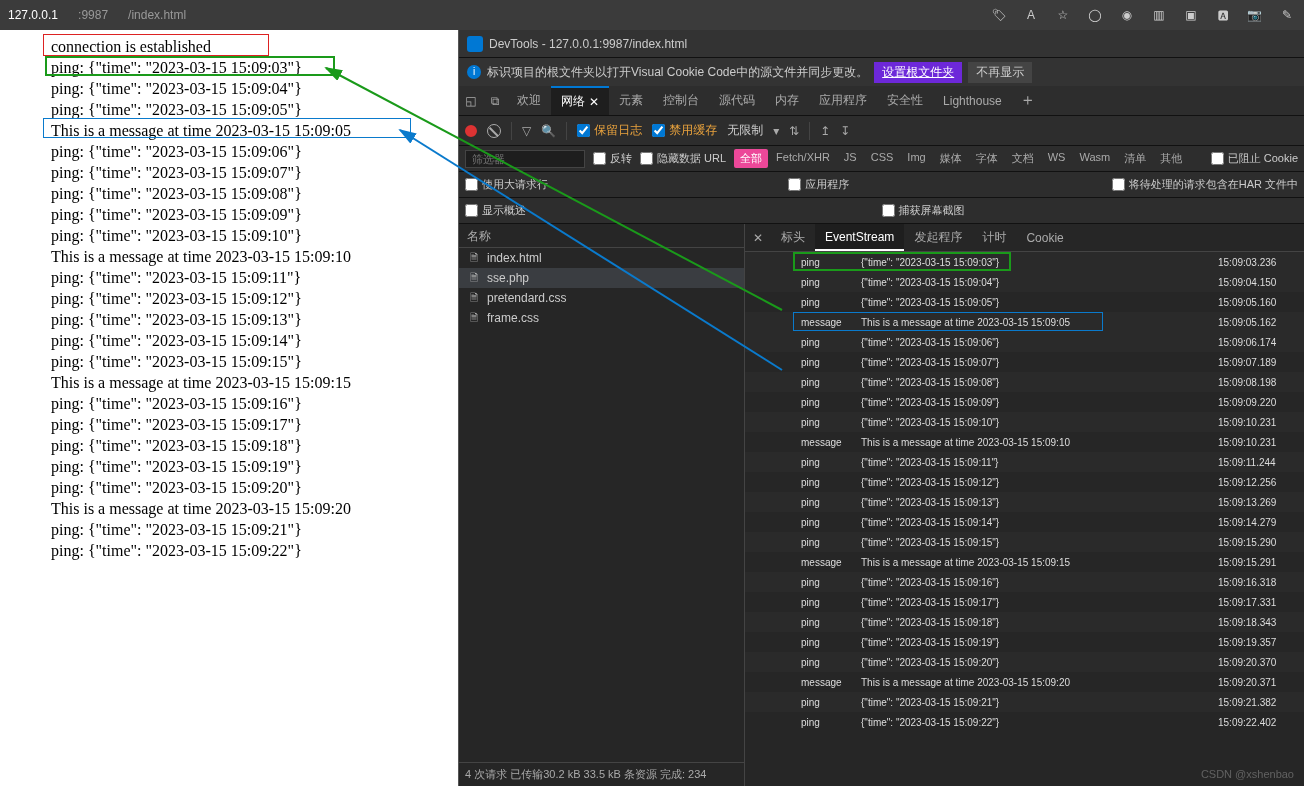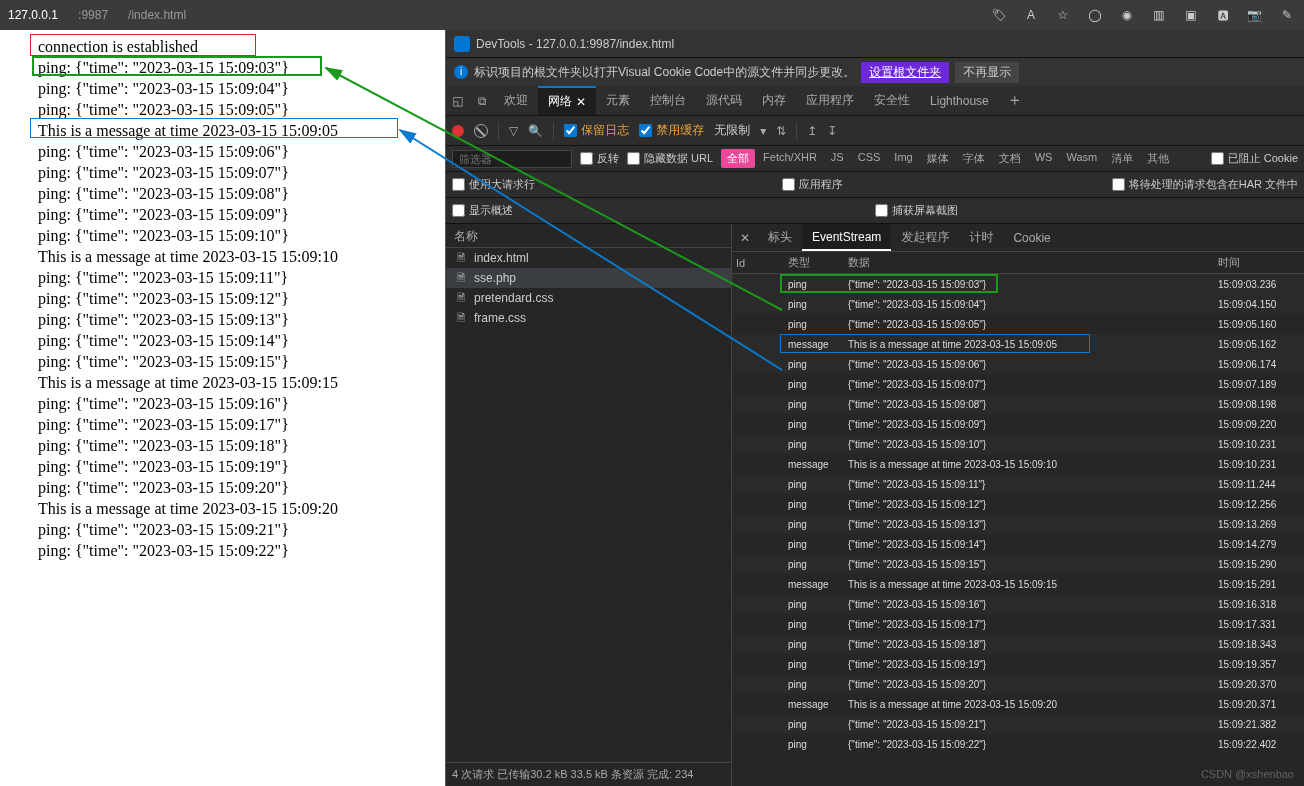--- a/index.html
+++ b/index.html
@@ -6,21 +6,21 @@
 body { font-family: -apple-system, "Segoe UI", Arial, sans-serif; font-size: 13px; background: #fff; overflow: hidden; width: 1304px; height: 786px; position: relative; }
 
 
 .browser-bar { height: 30px; background: #3b3b3b; display: flex; align-items: center; padding: 0 8px; color: #ccc; font-size: 12px; }
 .address { color: #fff; }
 .address .port { color: #999; margin-left: 20px; }
 .browser-icons { margin-left: auto; display: flex; gap: 14px; align-items: center; }
 .bicon { width: 18px; height: 18px; display: flex; align-items: center; justify-content: center; color: #ccc; }
 
 
-.main { display: flex; height: calc(100% - 30px); }
+.main { display: flex; height: calc(100% - 30px); padding-left: 13px; }
 
 
 .page { width: 446px; background: #fff; padding: 6px 8px 6px 38px; font-family: "Times New Roman", serif; font-size: 16px; line-height: 21px; position: relative; border-right: 1px solid #555; overflow:hidden;}
 .page .line { white-space: nowrap; }
 .box-red { position:absolute; border:1px solid #d22; left:30px; top:4px; width:226px; height:22px; }
 .box-green-l { position:absolute; border:2px solid #1a9a1a; left:32px; top:26px; width:290px; height:20px; }
 .box-blue-l { position:absolute; border:1px solid #0a7acc; left:30px; top:88px; width:368px; height:20px; }
 
 
 .devtools { flex: 1; background: #262626; color: #ccc; font-size: 12px; display:flex; flex-direction:column; min-width:0;}
@@ -276,26 +276,20 @@
           <span class="xclose">✕</span>
           <div id="detailTabs" style="display:flex;height:100%;">
               <div class="dtab">标头</div>
               <div class="dtab active">EventStream</div>
               <div class="dtab">发起程序</div>
               <div class="dtab">计时</div>
               <div class="dtab">Cookie</div>
             </div>
         </div>
         <div class="evtable">
-          <div class="evhdr">
-            <span>Id</span>
-            <span>类型</span>
-            <span>数据</span>
-            <span>时间</span>
-          </div>
           <div id="evRows" style="position:relative">
               <div class="evrow">
                 <span class="cell"></span>
                 <span class="cell">ping</span>
                 <span class="cell">{"time": "2023-03-15 15:09:03"}</span>
                 <span class="cell">15:09:03.236</span>
               </div>
               <div class="box-green-r" style="left: 48px; top: 0px; width: 218px; height: 19px;"></div>
               <div class="evrow">
                 <span class="cell"></span>

